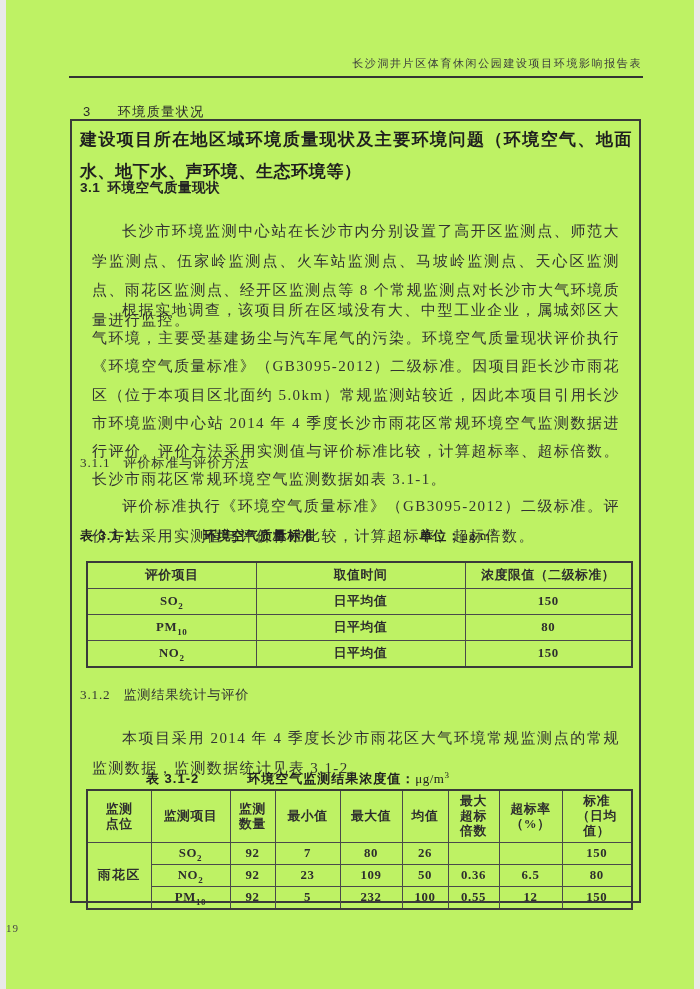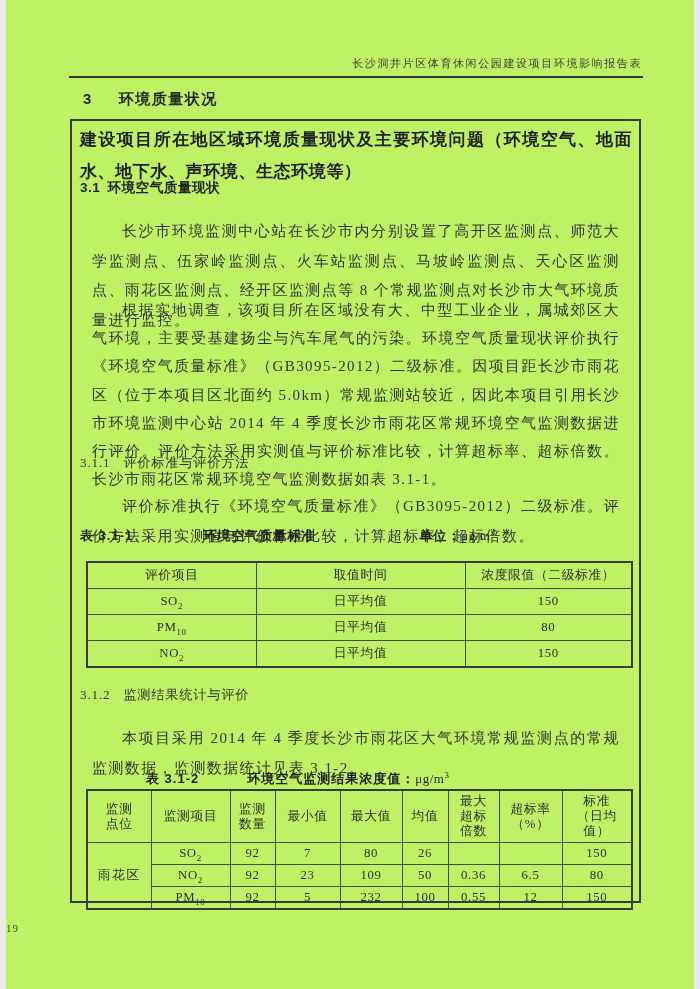--- a/index.html
+++ b/index.html
@@ -13,21 +13,21 @@
   .doc-header {
     position:absolute; top:56px; left:64px; width:572px;
     text-align:right; font-size:11px; letter-spacing:1.6px; color:#3c3c3c;
   }
   .header-rule {
     position:absolute; top:76px; left:63px; width:574px; height:0;
     border-top:2px solid #343434;
   }
   
   .section-heading {
-    position:absolute; top:90px; left:77px; font-size:15px; font-weight:bold;
+    position:absolute; top:103px; left:77px; font-size:13px; font-weight:normal;
     font-family:"Liberation Sans","DejaVu Sans",sans-serif; color:#2a2a2a;
     letter-spacing:1.5px;
   }
   .section-heading .num { margin-right:26px; }
   
   .box {
     position:absolute; top:119px; left:64px; width:571px; height:784px;
     border:2px solid #3a3a3a; box-sizing:border-box;
   }
   .box > * { position:absolute; left:8px; right:7px; }
@@ -76,21 +76,21 @@
   sub { font-size:9px; vertical-align:sub; line-height:0; }
   
   table {
     border-collapse:collapse; table-layout:fixed;
     font-size:12.8px; color:#2e2e2e; letter-spacing:0.6px;
   }
   .t1 { top:440px; left:14px; width:545px; }
   .t2 { top:668px; left:14px; width:545px; }
   td, th {
     border:1px solid #4a4a4a; text-align:center; vertical-align:middle;
-    font-weight:normal; padding:0; overflow:hidden;
+    font-weight:bold; padding:0; overflow:hidden;
   }
   table { border:2px solid #3a3a3a; }
   .t1 td, .t1 th { height:25px; }
   .t2 th { height:auto; padding:3px 1px; line-height:15px; white-space:pre-line; }
   .t2 td { height:21px; }
   .t2 .site-cell { letter-spacing:1.5px; }
   
   .page-number {
     position:absolute; top:922px; left:0; width:700px; text-align:left;
     font-size:11px; color:#4a4a4a; letter-spacing:1px;

